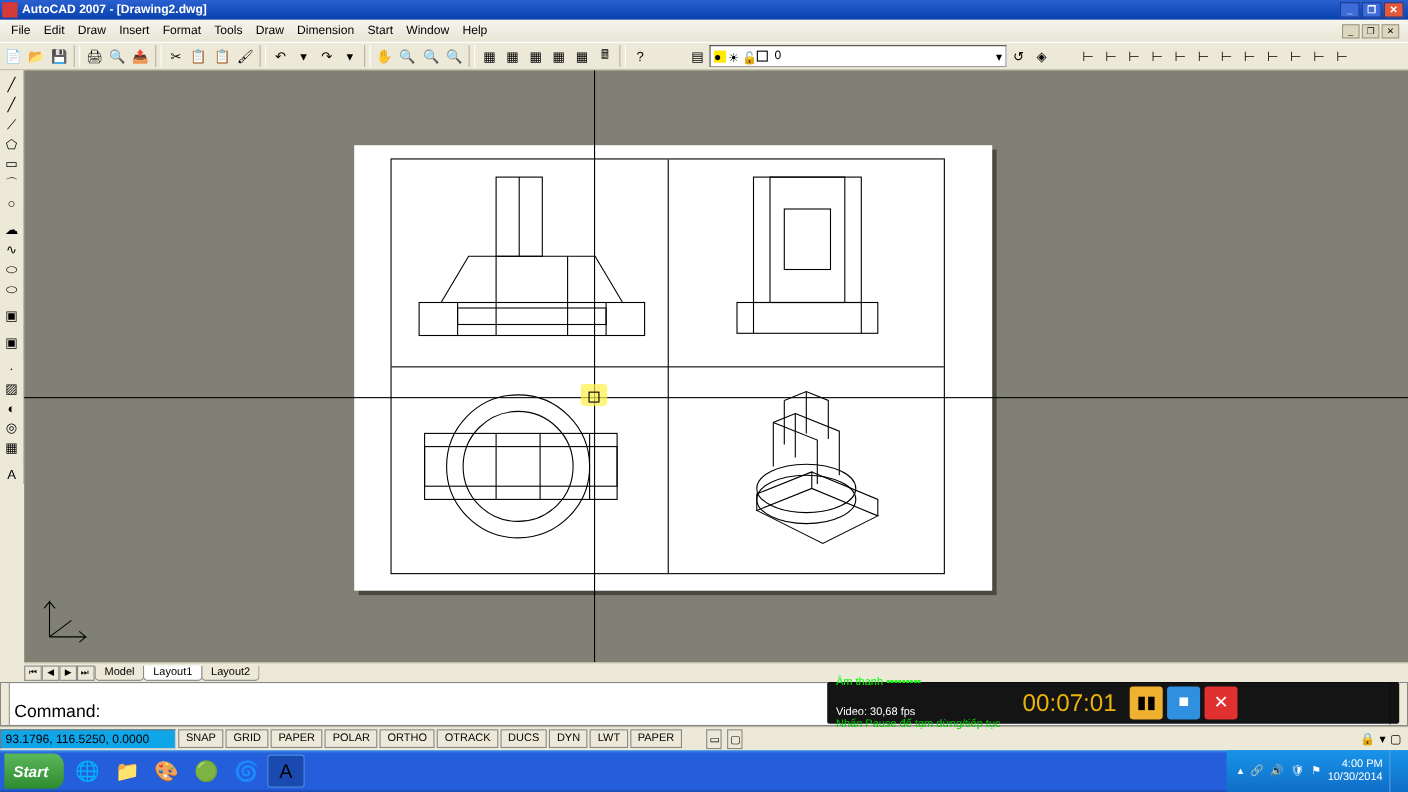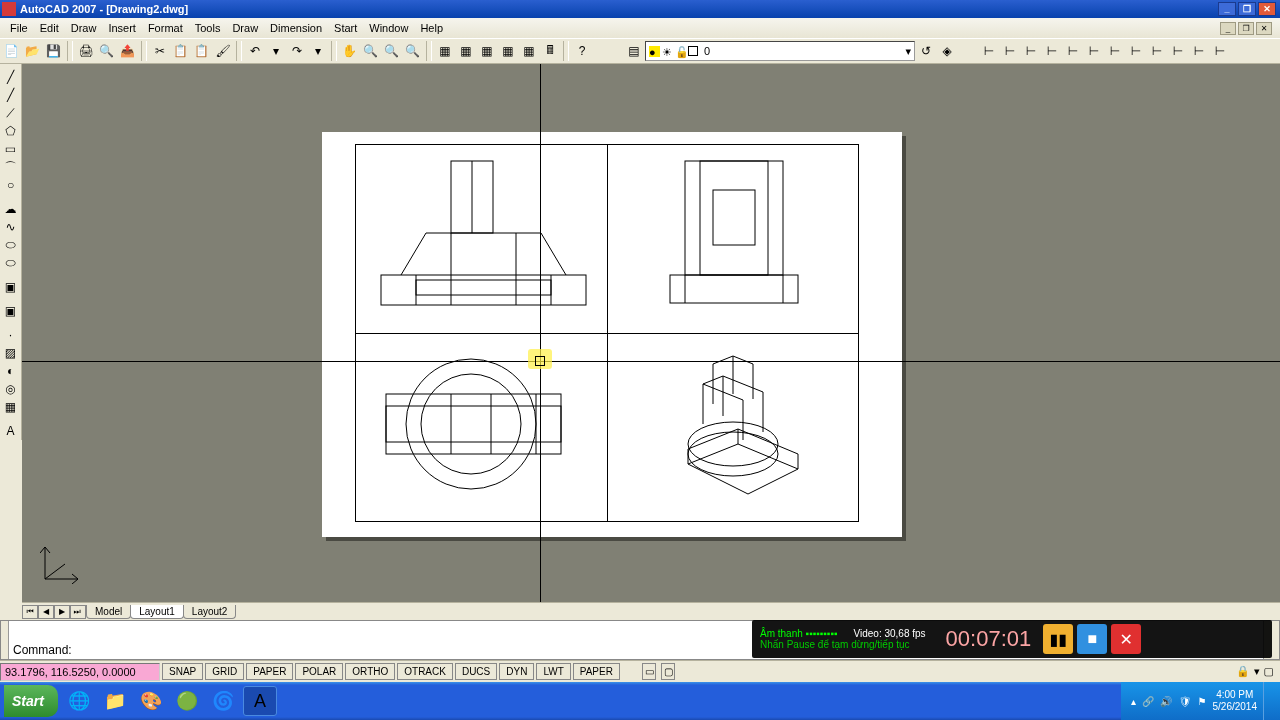--- a/index.html
+++ b/index.html
@@ -41,38 +41,38 @@
 .ucs-icon { position: absolute; left: 18px; bottom: 18px; width: 45px; height: 45px; }
 
 .tabs-bar { position: absolute; left: 22px; right: 0; bottom: 100px; height: 18px; background: #ece9d8; display:flex; align-items: center; font-size: 10px; border-top: 1px solid #b5b29e;}
 .tabs-bar .nav-btn { width: 16px; height: 14px; background: #ece9d8; border: 1px solid #888; display:flex;align-items:center;justify-content:center; font-size:8px;}
 .tabs-bar .tab { padding: 1px 8px; background: #ece9d8; border: 1px solid #888; border-top:none; border-radius: 0 0 4px 4px; margin-right:-1px;}
 .tabs-bar .tab.active { background: #fff; font-weight:normal;}
 .tabs-bar .divider-cap { border-right: 1px solid #888; padding-right:2px;}
 
 .command-area { position: absolute; left: 0; right: 0; bottom: 60px; height: 40px; background: #fff; border: 1px solid #888; display:flex;}
 .command-area .grip { width: 8px; background: #ece9d8; border-right: 1px solid #999;}
-.command-area .cmd-text { flex:1; padding: 2px 4px; font-family: 'Courier New', monospace; font-size: 12px; display:flex; flex-direction:column; justify-content:flex-end;}
+.command-area .cmd-text { flex:1; padding: 2px 4px; font-family: 'Courier New', monospace; font-size: 16px; display:flex; flex-direction:column; justify-content:flex-end;}
 .command-area .scroll { width: 16px; background: #ece9d8; border-left: 1px solid #999;}
 
 .status-bar { position: absolute; left: 0; right: 0; bottom: 38px; height: 22px; background: #ece9d8; display:flex; align-items:center; font-size: 11px; border-top: 1px solid #b5b29e;}
-.status-bar .coord { width: 160px; padding: 2px 4px; border: 1px inset #ccc; background:#f9a8d4;}
+.status-bar .coord { width: 160px; padding: 2px 4px; border: 1px inset #ccc; background:#0ea5e9;}
 .status-bar .toggle { padding: 2px 6px; border: 1px solid #888; margin-left: 2px; background: #ece9d8; font-size:10px;}
 
 .taskbar { position: absolute; left: 0; right: 0; bottom: 0; height: 38px; background: linear-gradient(to bottom, #3a92e8, #245edb 8%, #245edb 92%, #1a4ab0); display:flex; align-items:center; }
 .start-btn { height: 32px; padding: 0 14px 0 8px; background: linear-gradient(to bottom, #5bb75b, #2e8b2e); color: white; font-weight: bold; font-style: italic; display:flex; align-items:center; border-radius: 0 10px 10px 0; margin: 2px 4px; font-size: 14px;}
 .task-icon { width: 34px; height: 30px; margin: 0 1px; display:flex;align-items:center;justify-content:center; font-size: 18px; border-radius:3px;}
 .task-icon.active { background: #1a4ab0; border: 1px solid #4a8ae0;}
 .system-tray { margin-left: auto; background: linear-gradient(to bottom, #1894e8, #0f6dc8); height: 38px; padding: 0 10px; display:flex; align-items:center; color: white; font-size: 10px; gap:6px;}
-.tray-time { text-align:center; line-height:1.2;}
+.tray-time { text-align:right; line-height:1.2;}
 
 .video-overlay { position: absolute; right: 8px; bottom: 62px; height: 38px; background: rgba(0,0,0,0.92); display:flex; align-items:center; color: #0f0; font-size: 11px; padding: 0 0 0 8px; border-radius: 2px;}
 .video-overlay .vo-info { display:flex; flex-direction:column; margin-right: 20px; font-size:10px;}
-.video-overlay .vo-info .row1 { display:flex; gap: 16px;}
-.video-overlay .vo-time { color: #fca5a5; font-size: 22px; font-family: 'Segoe UI', sans-serif; margin-right: 10px;}
+.video-overlay .vo-info .row1 { display:flex; gap: 16px; flex-direction: column;}
+.video-overlay .vo-time { color: #eab308; font-size: 22px; font-family: 'Segoe UI', sans-serif; margin-right: 10px;}
 .video-overlay .vo-btn { width: 30px; height: 30px; margin: 0 2px; display:flex;align-items:center;justify-content:center; font-size:16px; border-radius:3px;}
 .vo-pause { background: #f0b030; color:#000;}
 .vo-stop { background: #3090e0; color:#fff;}
 .vo-close { background: #e03030; color:#fff; font-size:20px;}
 
 svg.drawing { position:absolute; }
 </style>
 </head>
 <body>
 
@@ -320,21 +320,21 @@
   <div class="task-icon">🌀</div>
   <div class="task-icon active">A</div>
   <div class="system-tray">
     <span>▴</span>
     <span>🔗</span>
     <span>🔊</span>
     <span>🛡</span>
     <span>⚑</span>
     <div class="tray-time">
       <div>4:00 PM</div>
-      <div>5/26/2014</div>
+      <div>10/30/2014</div>
     </div>
     <span style="border-left:1px solid #5aa0e0;padding-left:6px;height:100%"> </span>
   </div>
 </div>
 
 <div class="video-overlay" style="width:520px">
   <div class="vo-info">
     <div class="row1">
       <span><span>Âm thanh</span> <span style="color:#0f0">▪▪▪▪▪▪▪▪▪</span></span>
       <span style="color:#fff">Video: 30,68 fps</span>

